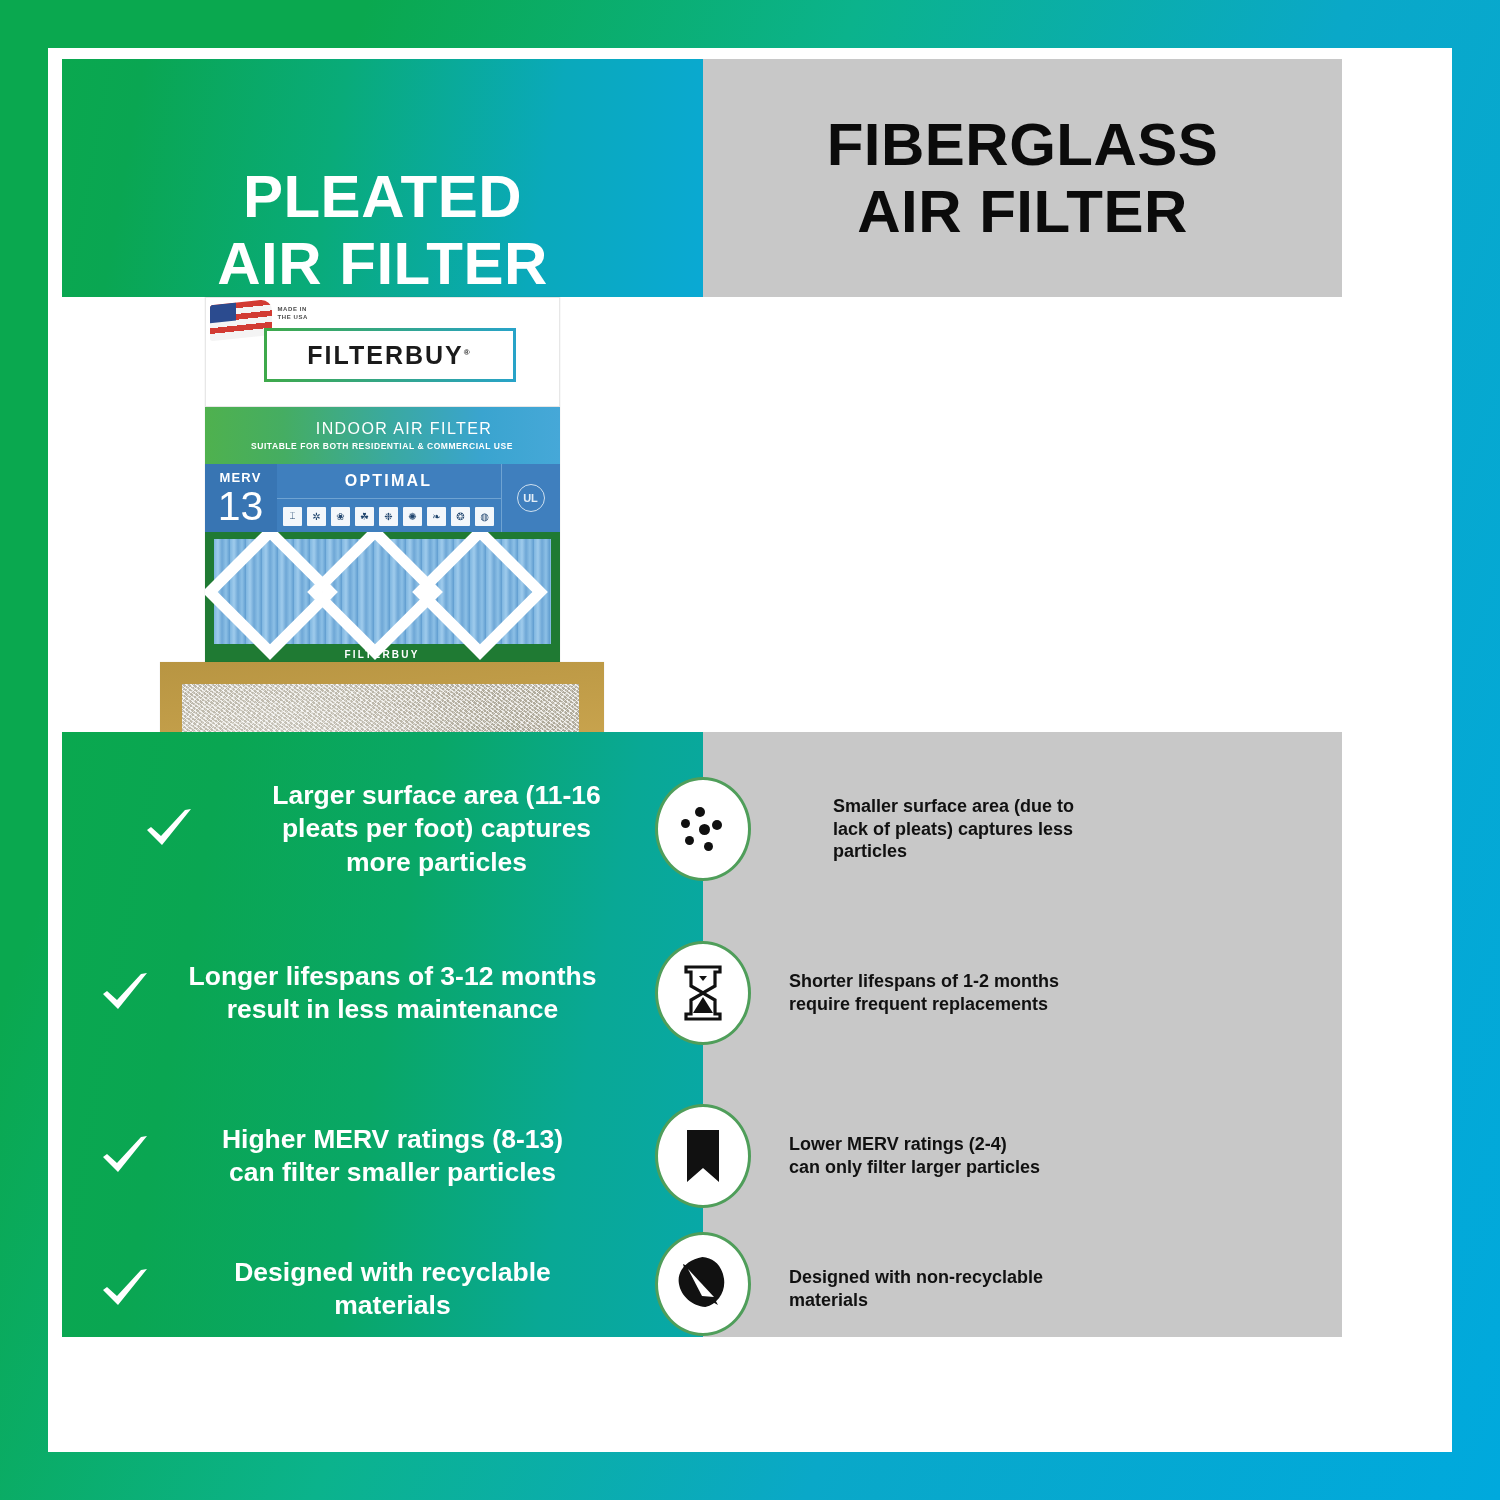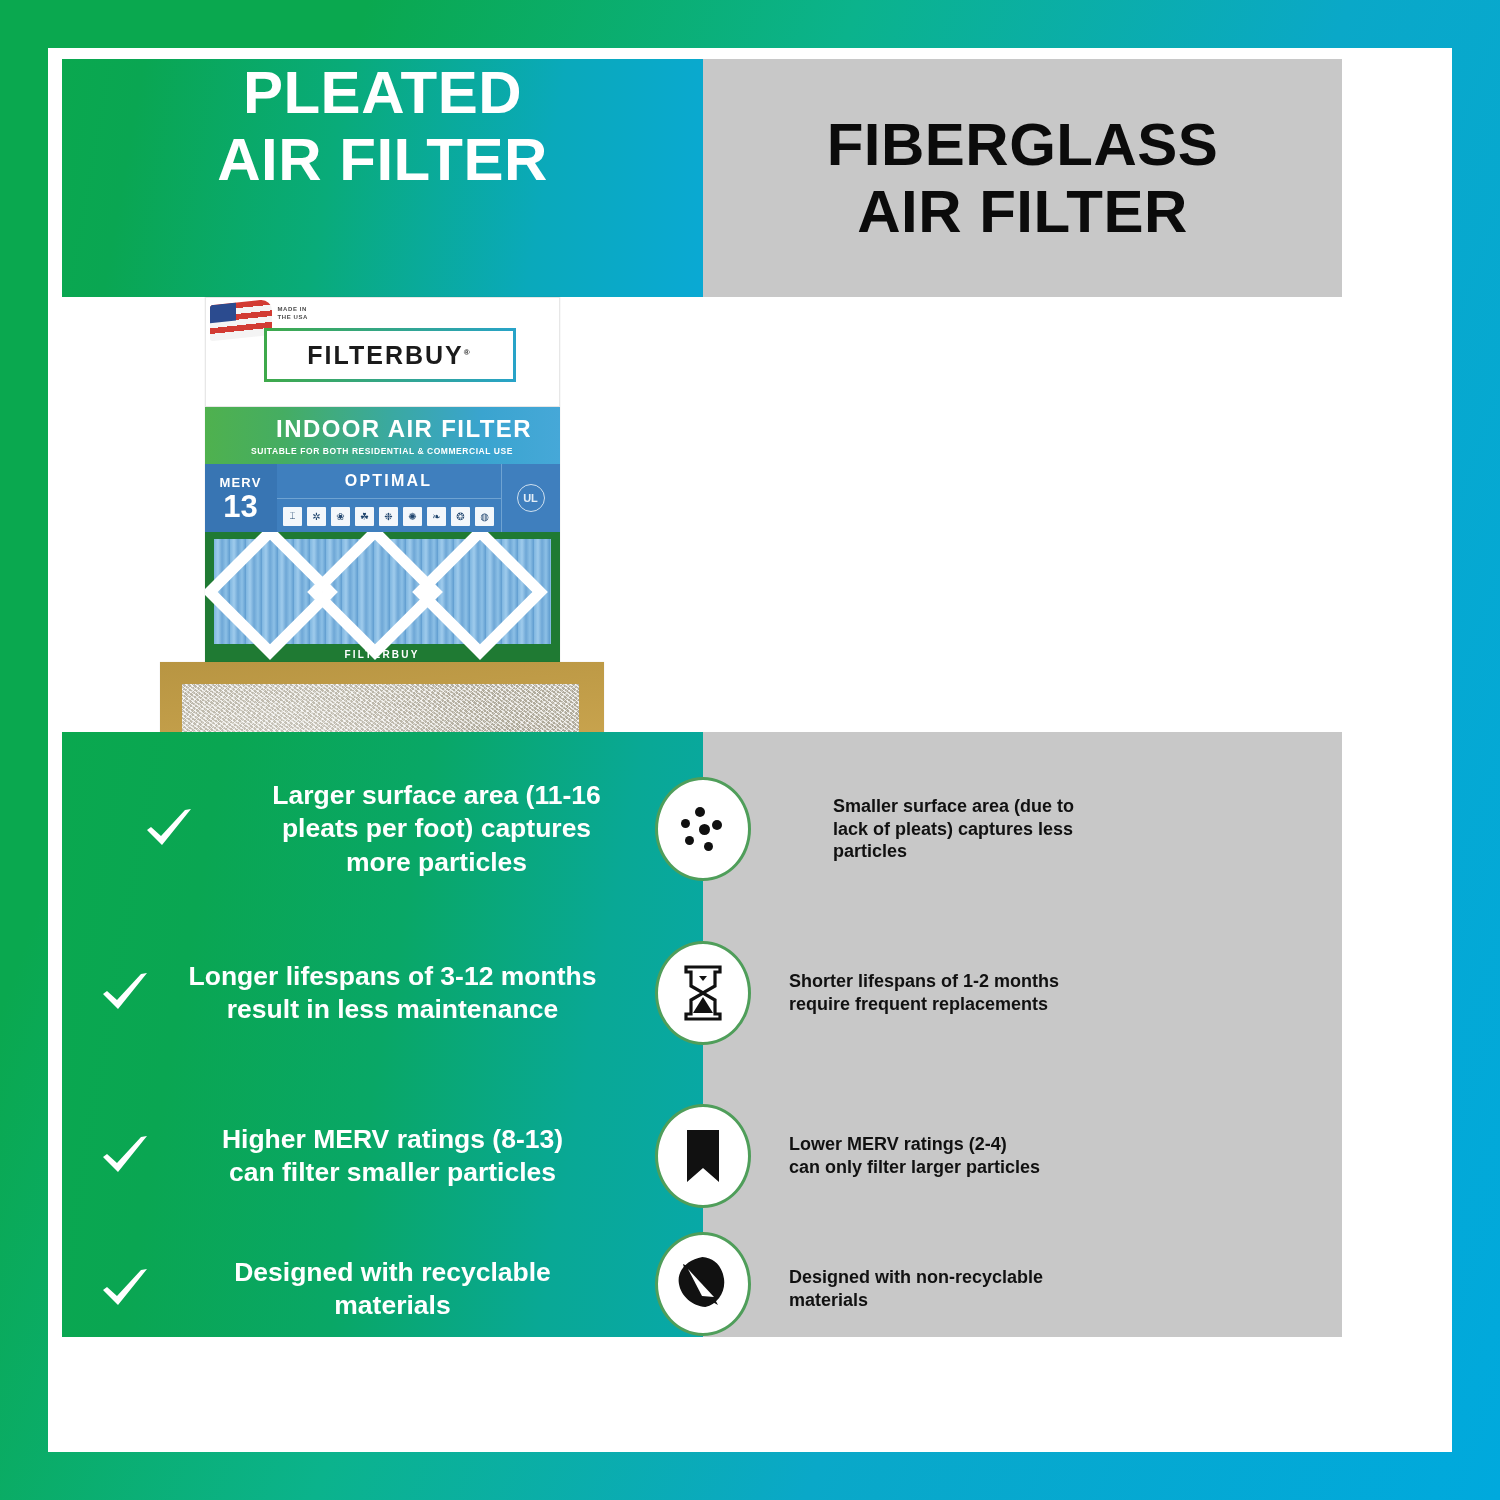--- a/index.html
+++ b/index.html
@@ -25,21 +25,21 @@
   }
 
   
   .header-row{
     position:absolute;left:62px;top:59px;width:1280px;height:238px;
     display:flex;
   }
   .header-left{
     width:641px;height:100%;
     background:linear-gradient(100deg,#0aa84f 0%,#0aa652 12%,#09ab79 42%,#0aa9bb 74%,#0aa9d4 100%);
-    display:flex;align-items:flex-start;justify-content:center;
+    display:flex;align-items:flex-end;justify-content:center;
   }
   .header-right{
     width:639px;height:100%;
     background:#c8c8c8;
     display:flex;align-items:center;justify-content:center;
   }
   .header-title{
     font-weight:bold;
     font-size:60px;
     line-height:1.12;
@@ -95,35 +95,35 @@
   }
   .pl-logotext{
     font-size:25px;font-weight:bold;letter-spacing:2.0px;color:#1b1b1b;
   }
   .pl-logotext sup{font-size:8px;vertical-align:super;}
   .pl-greenband{
     position:absolute;left:0;top:110px;width:100%;height:57px;
     background:linear-gradient(90deg,#4fb14e 0%,#45ad62 22%,#3aa9a0 52%,#3aa4cf 78%,#46a8d8 100%);
     display:flex;flex-direction:column;align-items:center;justify-content:center;
   }
-  .pl-band1{color:#fff;font-size:24px;font-weight:bold;letter-spacing:1.4px;margin-left:44px;}
+  .pl-band1{color:#fff;font-size:16px;font-weight:normal;letter-spacing:1.4px;margin-left:44px;}
   .pl-band2{color:#fff;font-size:8.5px;font-weight:bold;letter-spacing:.55px;margin-top:3px;}
   .pl-bluearea{
     position:absolute;left:0;top:167px;width:100%;height:68px;
     background:#3f7fbe;
     display:flex;
   }
   .pl-merv{
     width:72px;height:100%;
     background:#3875b3;
     display:flex;flex-direction:column;align-items:center;justify-content:center;
     color:#fff;
   }
   .pl-merv-l{font-size:13px;font-weight:bold;letter-spacing:1.2px;}
-  .pl-merv-n{font-size:31px;font-weight:bold;line-height:1;margin-top:1px;}
+  .pl-merv-n{font-size:41px;font-weight:normal;line-height:1;margin-top:1px;}
   .pl-mid{flex:1;position:relative;}
   .pl-optimal{
     height:34px;display:flex;align-items:center;justify-content:center;
     color:#ffffff;font-size:16px;font-weight:bold;letter-spacing:2.2px;
     border-bottom:1px solid #6fa3d2;
   }
   .pl-iconrow{
     height:34px;display:flex;align-items:center;justify-content:space-around;padding:0 4px;
   }
   .pl-ic{

